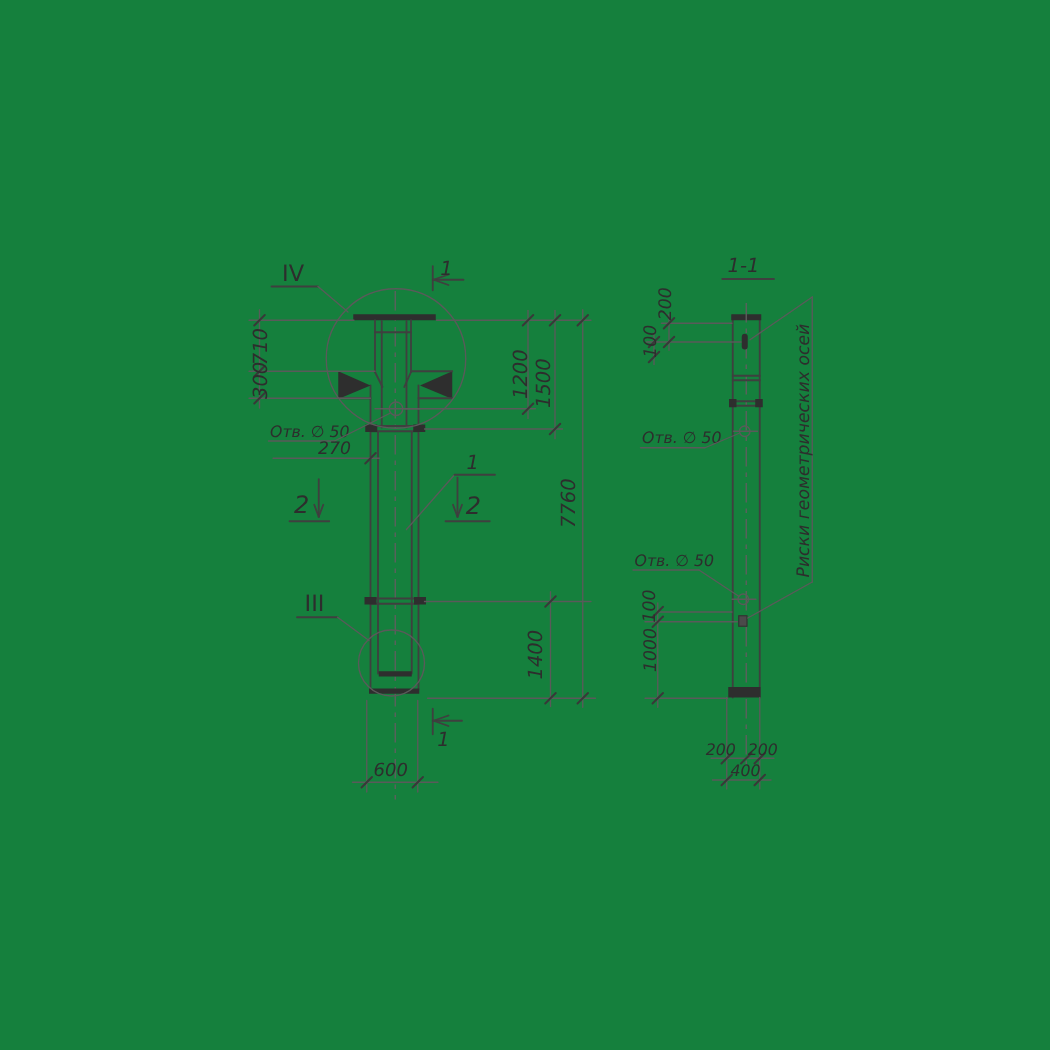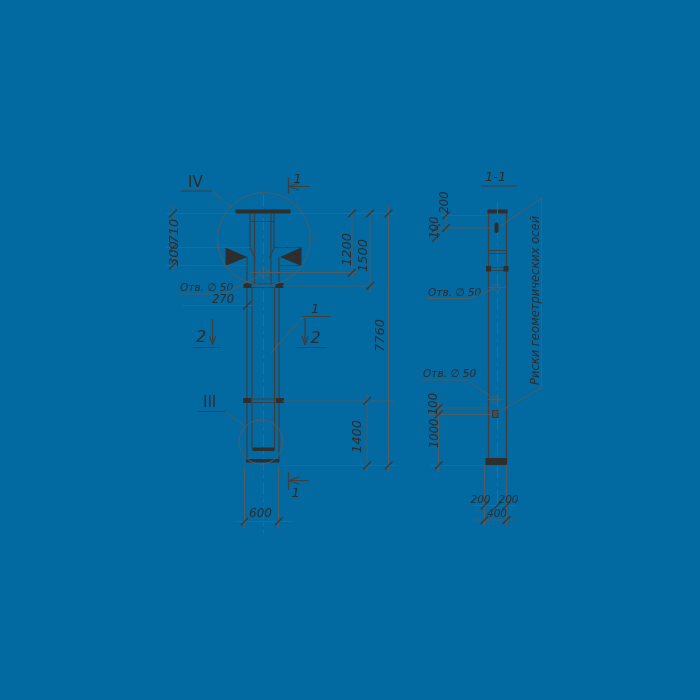--- a/index.html
+++ b/index.html
@@ -1,16 +1,16 @@
 <!DOCTYPE html>
 <html><head>
 <meta charset="utf-8">
 <style>
   html,body{margin:0;padding:0;background:#ffffff;}
-  .canvas{position:relative;width:700px;height:700px;background:#0369a1;overflow:hidden;}
+  .canvas{position:relative;width:700px;height:700px;background:#15803d;overflow:hidden;}
   svg{position:absolute;inset:0;}
   .ln{stroke:#3f3f3f;stroke-width:1.2;fill:none;stroke-linecap:round;}
   .thin{stroke:#5a5a5a;stroke-width:0.9;fill:none;stroke-linecap:round;}
   .cl{stroke:#5f5f5f;stroke-width:0.9;fill:none;stroke-dasharray:13 4 3 4;}
   .tick{stroke:#383838;stroke-width:1.3;stroke-linecap:round;}
   .solid{fill:#2e2e2e;stroke:none;}
   .soft{fill:#4a4a4a;stroke:#333;stroke-width:0.8;}
   text{fill:#2d2d2d;font-family:"DejaVu Sans",sans-serif;font-style:italic;}
   .t13{font-size:13px;}
   .t12{font-size:12px;}

